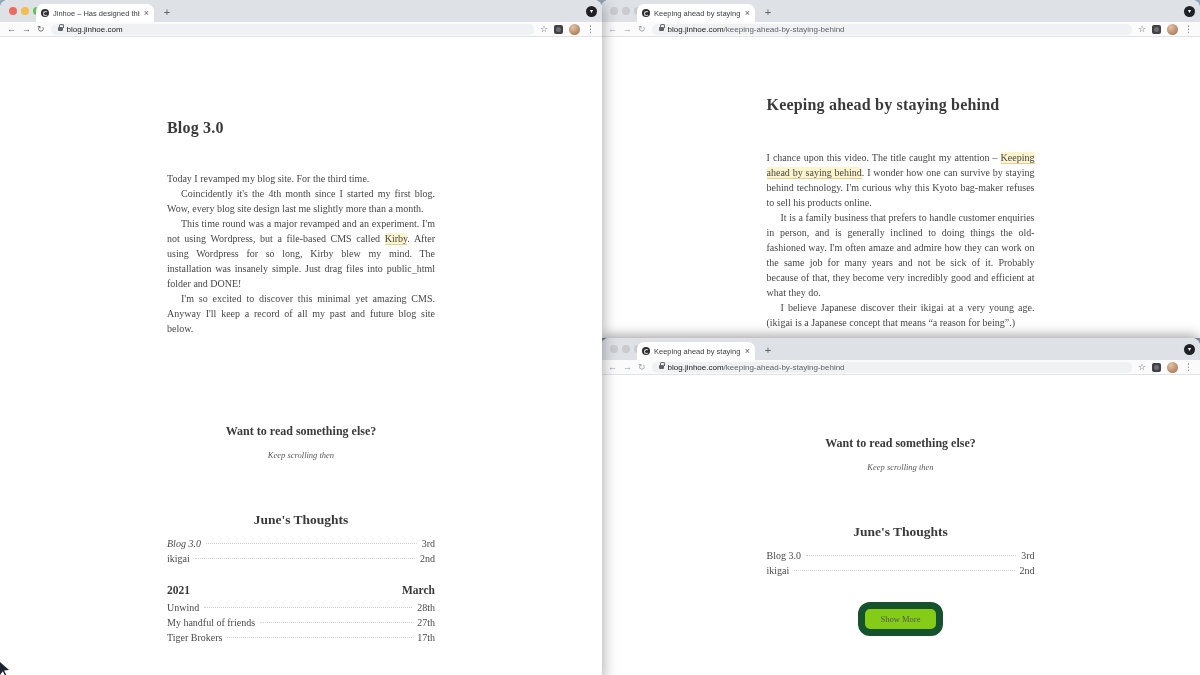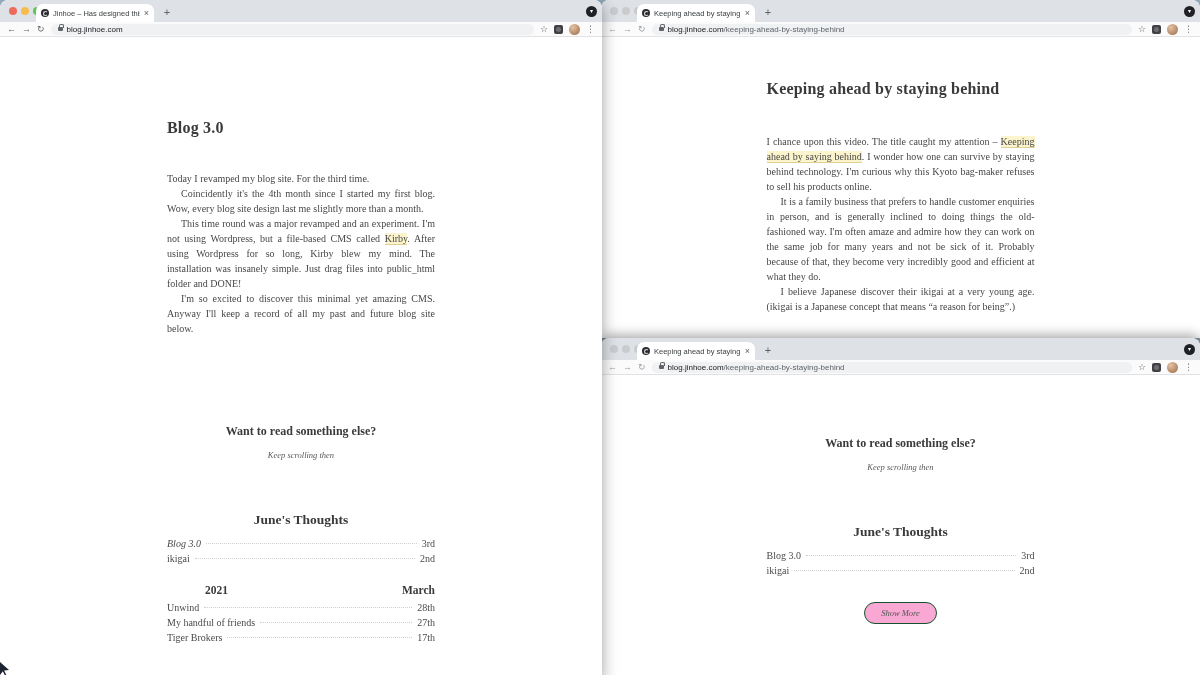--- a/index.html
+++ b/index.html
@@ -64,35 +64,35 @@
   .hl { background:#fcf4cd; border-bottom:1px solid #e0d096; color:inherit; text-decoration:none; }
 
   
   .read-else-title { font-size:12px; font-weight:bold; color:#3a3a3a; text-align:center; }
   .read-else-sub { font-size:8.5px; font-style:italic; color:#5a5a5a; text-align:center; margin-top:11px; }
   .junes-title { font-size:13.5px; font-weight:bold; color:#3a3a3a; text-align:center; }
   .lrow { display:flex; align-items:baseline; font-size:10px; color:#4a4a4a; height:15px; }
   .lrow .leader { flex:1; border-bottom:1px dotted #cfcfcf; margin:0 5px; transform:translateY(-3px); }
   .lrow.current .lt { font-style:italic; }
   .year-row { display:flex; justify-content:space-between; font-size:11.5px; font-weight:bold;
-              color:#3a3a3a; margin-bottom:6px;margin-left:38px; }
+              color:#3a3a3a; margin-bottom:6px; }
   .show-more-wrap { text-align:center; }
-  .show-more { display:inline-block; border:1px solid #14532d; border-radius:12px; background:#f9a8d4;
-               padding:5px 16px; font-size:8.5px; font-style:italic; color:#555;
+  .show-more { display:inline-block; border:7px solid #14532d; border-radius:12px; background:#84cc16;
+               padding:5px 16px; font-size:8.5px; color:#555;
                font-family:"Liberation Serif", serif; }
 
   
   #win-left .col { padding-top:81px; }
   #win-left .a-title { margin-bottom:34px; }
   #win-left .read-else { margin-top:88px; }
   #win-left .junes { margin-top:52px; }
   #win-left .junes .rows { margin-top:10px; }
   #win-left .archive { margin-top:16px; }
 
-  #win-tr .col { padding-top:42px; }
+  #win-tr .col { padding-top:58px; }
   #win-tr .a-title { margin-bottom:36px; }
 
   #win-br .col { padding-top:60px; }
   #win-br .junes { margin-top:52px; }
   #win-br .junes .rows { margin-top:10px; }
   #win-br .show-more-wrap { margin-top:22px; }
 
   
   .cursor { position:absolute; left:0px; top:662px; width:9px; height:13px; background:#1b2430;
             clip-path:polygon(0 0, 100% 62%, 46% 66%, 70% 100%, 52% 100%, 32% 72%, 0 100%);

